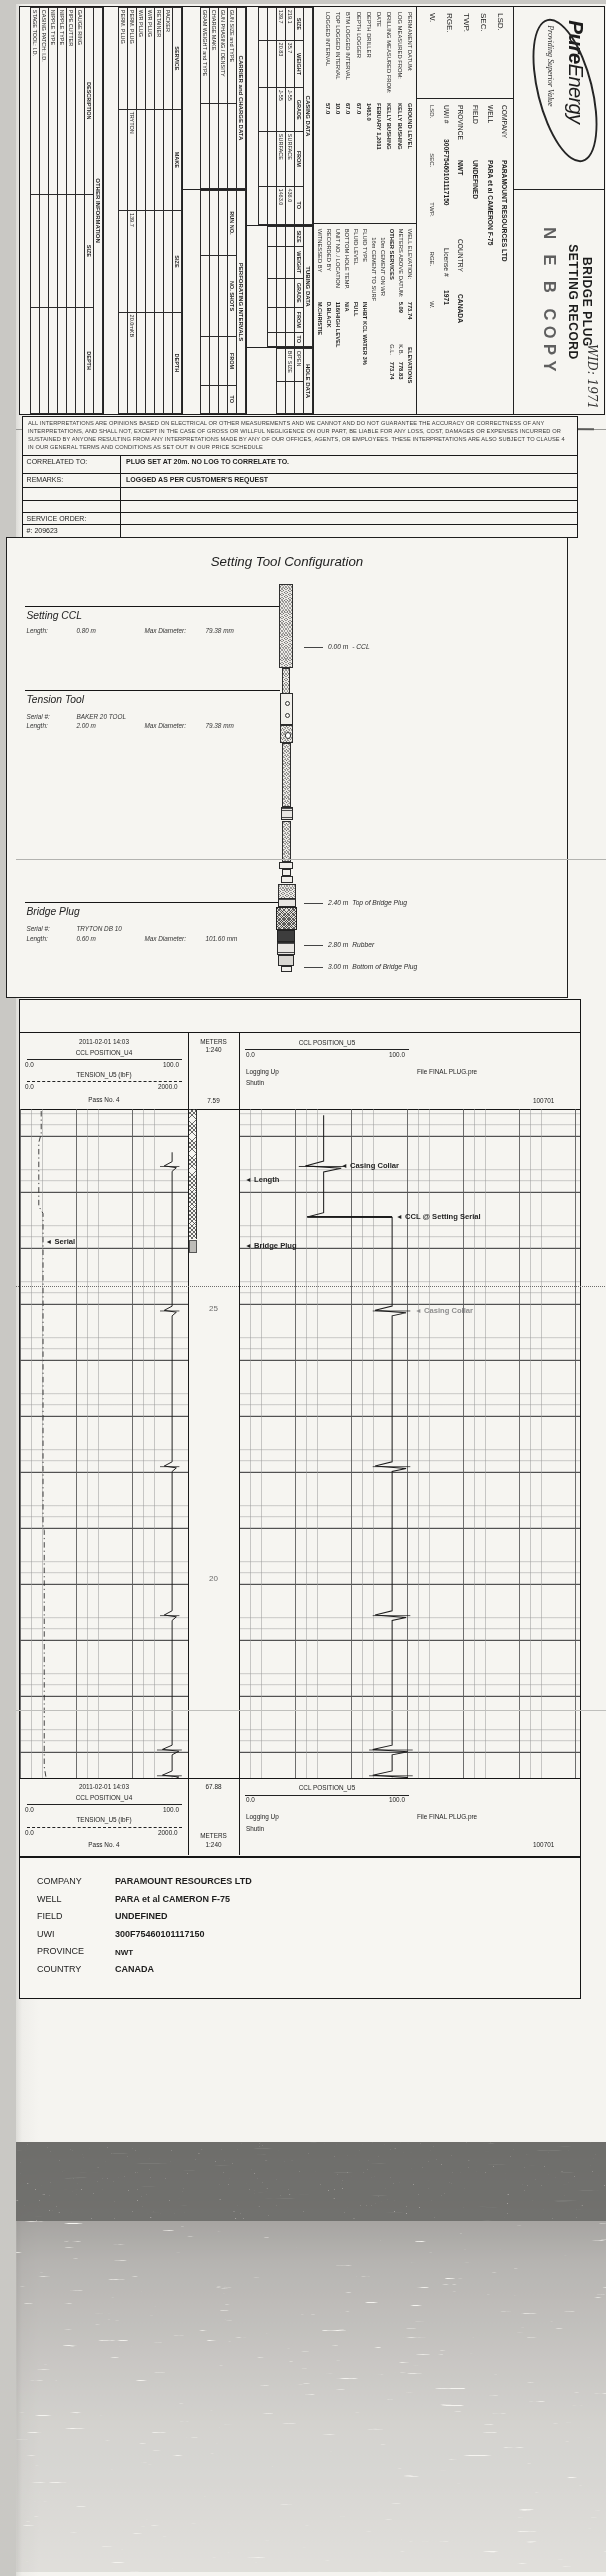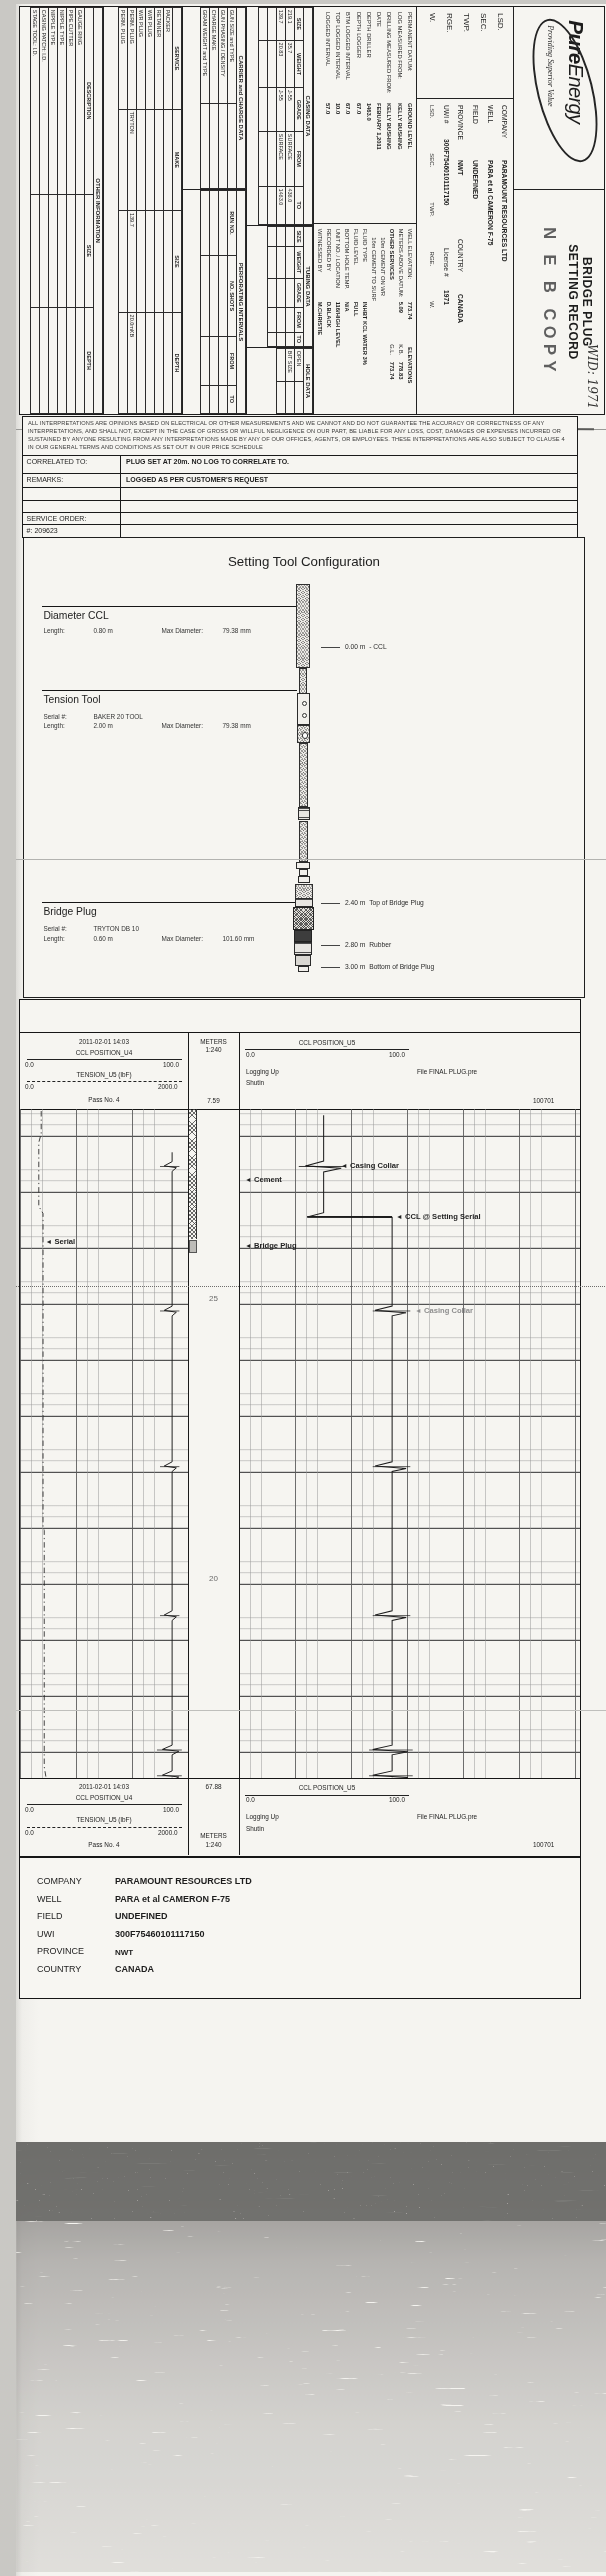--- a/index.html
+++ b/index.html
@@ -29,21 +29,21 @@
   table.dt th,table.dt td{border:0.6px solid #2b2b2b;padding:0 1.8px;height:8px;font-weight:normal;text-align:left;white-space:nowrap;}
   table.dt th.tt{text-align:center;font-weight:bold;font-size:6px;}
   table.dt th.ch{text-align:center;font-weight:bold;}
   
   #midblock{left:22px;top:416px;width:554px;border:1.2px solid #1a1a1a;background:#f6f5f1;}
   #disclaimer{padding:2.4px 4.9px 3.6px 4.9px;font-size:5.7px;line-height:8px;color:#3a3a3a;letter-spacing:0.1px;}
   .crow{display:flex;border-top:1px solid #1a1a1a;}
   .crow .cl{width:90px;border-right:1px solid #1a1a1a;padding:1.8px 3.6px;font-size:7px;}
   .crow .cv{flex:1;padding:1.8px 4.9px;font-size:7px;}
   
-  #toolbox{left:23px;top:537px;width:560px;height:459px;border:1px solid #1f1f1f;background:#f6f5f1;}
+  #toolbox{left:6px;top:537px;width:560px;height:459px;border:1px solid #1f1f1f;background:#f6f5f1;font-style:italic;}
   .tool-rule{position:absolute;left:18px;width:255px;height:1.2px;background:#161616;}
   .tool-h{position:absolute;left:19.4px;font-size:10.3px;color:#222;}
   .trow{position:absolute;left:19.4px;font-size:6.4px;color:#333;}
   .trow span{display:inline-block;}
   .tl1{width:50px;} .tv1{width:68px;} .tl2{width:61px;}
   .hatch{background-color:#eceae6;border:0.6px solid #2f2f2f;box-sizing:border-box;
     background-image:repeating-linear-gradient(55deg,rgba(60,60,60,.5) 0 0.6px,transparent 0.6px 2.2px),
                      repeating-linear-gradient(-55deg,rgba(60,60,60,.4) 0 0.6px,transparent 0.6px 2.2px);}
   .xhatch{background-color:#e2e0db;border:0.6px solid #222;box-sizing:border-box;
     background-image:repeating-linear-gradient(45deg,rgba(40,40,40,.7) 0 0.6px,transparent 0.6px 1.8px),
@@ -525,21 +525,21 @@
   <div class="crow" style="height:12px;">
     <div class="cl">#: 209623</div>
     <div class="cv"></div>
   </div>
 </div>
 
 <div class="ab" id="toolbox">
   <div class="tc" style="margin-top:16px;font-size:13.3px;color:#222;">Setting Tool Configuration</div>
 
   <div class="tool-rule" style="top:68px;"></div>
-  <div class="tool-h" style="top:72px;">Diameter CCL</div>
+  <div class="tool-h" style="top:72px;">Setting CCL</div>
   <div class="trow" style="top:89px;">
     <span class="tl1">Length:</span><span class="tv1">0.80 m</span><span class="tl2">Max Diameter:</span><span>79.38 mm</span>
   </div>
 
   <div class="tool-rule" style="top:152px;"></div>
   <div class="tool-h" style="top:156px;">Tension Tool</div>
   <div class="trow" style="top:175px;">
     <span class="tl1">Serial #:</span><span>BAKER 20 TOOL</span>
   </div>
   <div class="trow" style="top:184px;">
@@ -623,21 +623,21 @@
   <div class="rl" style="top:79px;left:226px;">Shutin</div>
   <div class="rl" style="top:97px;left:513px;">100701</div>
 
   <div class="track" style="left:0;top:109px;width:168px;height:669px;"></div>
   <div class="track" style="left:219px;top:109px;width:341px;height:669px;"></div>
 
   <div class="ab" style="left:168px;top:109px;width:8.5px;height:130px;border-right:0.6px solid #333;box-sizing:border-box;
        background-image:repeating-linear-gradient(45deg,rgba(70,70,70,.8) 0 0.6px,transparent 0.6px 3px),repeating-linear-gradient(-45deg,rgba(70,70,70,.8) 0 0.6px,transparent 0.6px 3px);"></div>
   <div class="ab" style="left:169px;top:240px;width:8px;height:13.3px;background:#bdbcb8;border:0.6px solid #555;box-sizing:border-box;"></div>
 
-  <div class="dlabel" style="top:294px;">25</div>
+  <div class="dlabel" style="top:304px;">25</div>
   <div class="dlabel" style="top:574px;">20</div>
 
   <svg id="curves" width="560" height="669" style="position:absolute;left:0;top:109px;" viewBox="0 0 924 1103">
       <path d="M231 94.43279999999999 L263 94.43279999999999" fill="none" stroke="#1c1c1c" stroke-width="1.2"></path>
       <path d="M231 332.82480000000004 L263 332.82480000000004" fill="none" stroke="#1c1c1c" stroke-width="1.2"></path>
       <path d="M231 589.6968 L263 589.6968" fill="none" stroke="#1c1c1c" stroke-width="1.2"></path>
       <path d="M231 835.4807999999999 L263 835.4807999999999" fill="none" stroke="#1c1c1c" stroke-width="1.2"></path>
       <path d="M226 1057.2407999999998 L267 1057.2407999999998" fill="none" stroke="#1c1c1c" stroke-width="1.2"></path>
       <path d="M226 1099.7448 L267 1099.7448" fill="none" stroke="#1c1c1c" stroke-width="1.2"></path>
       <path d="M251 71 L251 86.43279999999999 L238 93.43279999999999 L258 96.43279999999999 L251 102.43279999999999 L251 324.82480000000004 L238 331.82480000000004 L258 334.82480000000004 L251 340.82480000000004 L251 581.6968 L238 588.6968 L258 591.6968 L251 597.6968 L251 827.4807999999999 L238 834.4807999999999 L258 837.4807999999999 L251 843.4807999999999 L251 1049.2407999999998 L235 1056.2407999999998 L262 1059.2407999999998 L251 1065.2407999999998 L251 1091.7448 L235 1098.7448 L262 1101.7448 L251 1107.7448 L251 1103" fill="none" stroke="#1c1c1c" stroke-width="1.6"></path>
@@ -646,21 +646,21 @@
       <path d="M582 835.4807999999999 L644 835.4807999999999" fill="none" stroke="#1c1c1c" stroke-width="1.2"></path>
       <path d="M576 1057.2407999999998 L648 1057.2407999999998" fill="none" stroke="#1c1c1c" stroke-width="1.2"></path>
       <path d="M576 1099.7448 L648 1099.7448" fill="none" stroke="#1c1c1c" stroke-width="1.2"></path>
       <path d="M501 10 V85.43279999999999 L471 93.43279999999999 L530 97.43279999999999 L501 103.43279999999999 V170.59279999999998 L474 177.59279999999998 L614 178.59279999999998 L614 324.82480000000004 L586 331.82480000000004 L637 335.82480000000004 L614 340.82480000000004 L614 581.6968 L586 588.6968 L637 592.6968 L614 597.6968 L614 827.4807999999999 L586 834.4807999999999 L637 838.4807999999999 L614 843.4807999999999 L614 1049.2407999999998 L582 1056.2407999999998 L640 1060.2407999999998 L614 1065.2407999999998 L614 1091.7448 L582 1098.7448 L640 1102.7448 L614 1107.7448 L614 1103" fill="none" stroke="#1c1c1c" stroke-width="1.7"></path>
       <path d="M460 94.43279999999999 L536 94.43279999999999" fill="none" stroke="#1c1c1c" stroke-width="1.4"></path>
       <path d="M474 177.59279999999998 L614 177.59279999999998" fill="none" stroke="#1c1c1c" stroke-width="3"></path>
       <path d="M35 3 V40 L31 55 V160 L38 172 V688 L40 695 V1085 L43 1103" fill="none" stroke="#222" stroke-width="1.4" stroke-dasharray="9 5 2 5"></path>
     </svg>
 
   <div class="anno" style="left:321px;top:161px;"><span class="arr">◄</span><span>Casing Collar</span></div>
-  <div class="anno" style="left:225px;top:175px;"><span class="arr">◄</span><span>Cement</span></div>
+  <div class="anno" style="left:225px;top:175px;"><span class="arr">◄</span><span>Length</span></div>
   <div class="anno" style="left:376px;top:212px;"><span class="arr">◄</span><span>CCL @ Setting Serial</span></div>
   <div class="anno" style="left:25.5px;top:237px;"><span class="arr">◄</span><span>Serial</span></div>
   <div class="anno" style="left:225px;top:241px;"><span class="arr">◄</span><span>Bridge Plug</span></div>
   <div class="anno mut" style="left:395px;top:306px;"><span class="arr">◄</span><span>Casing Collar</span></div>
 
   <div class="vline" style="left:168px;top:32px;height:823px;"></div>
   <div class="vline" style="left:219px;top:32px;height:823px;"></div>
 
   <div class="hb" style="top:778px;height:76px;border-top:1px solid #161616;"></div>
   <div class="rl tc" style="top:783px;left:0;width:168px;">2011-02-01 14:03</div>

